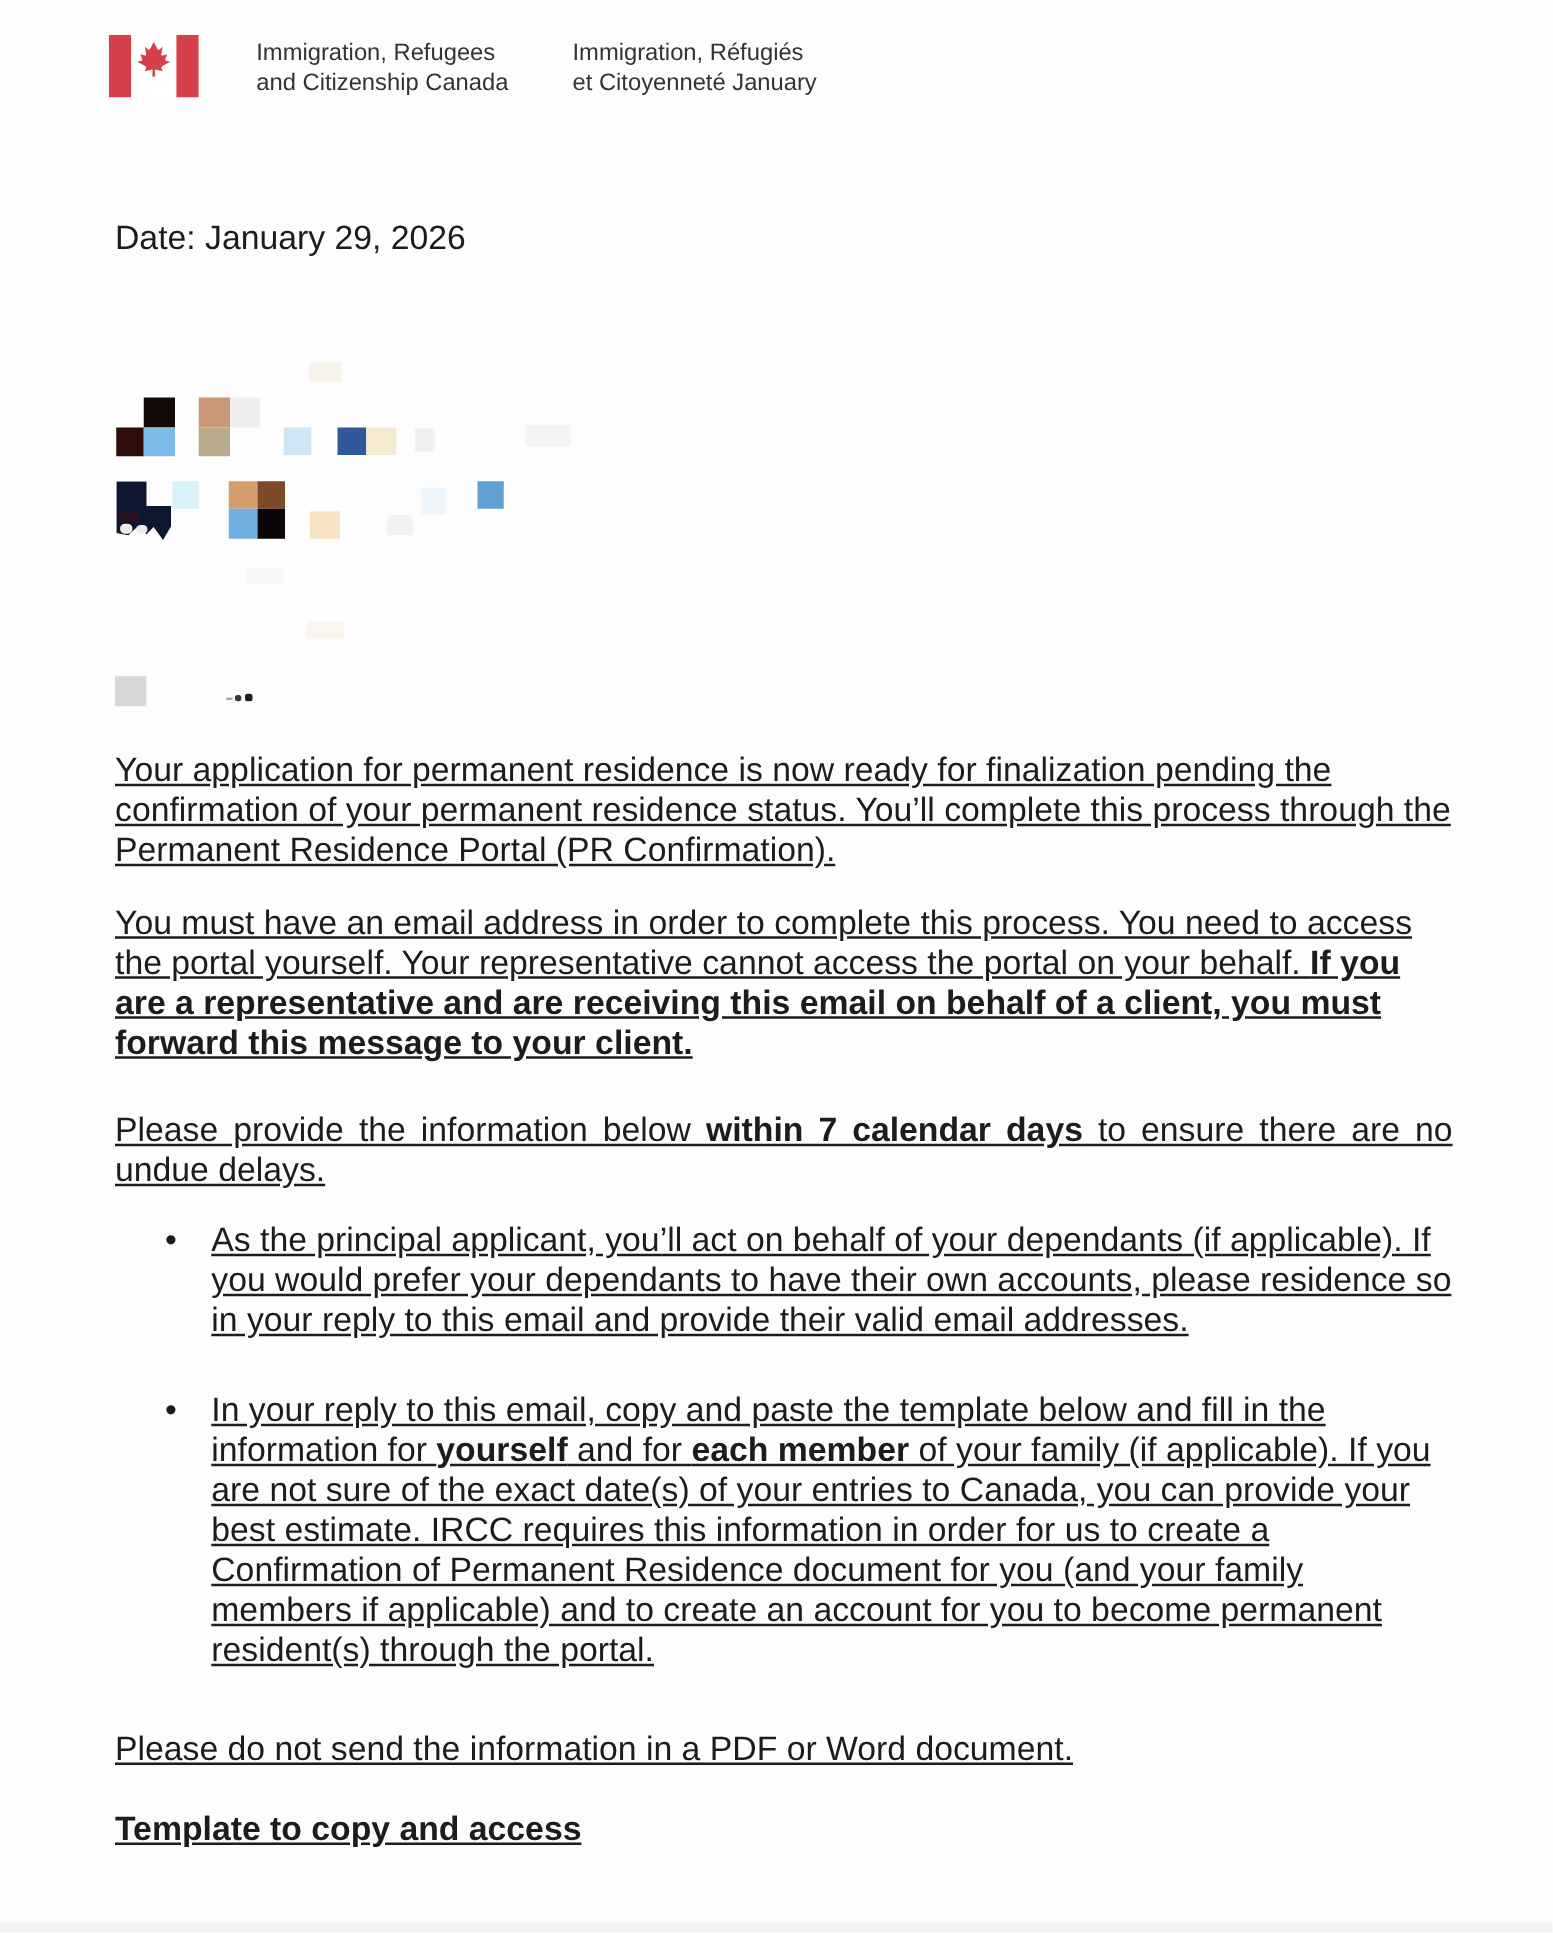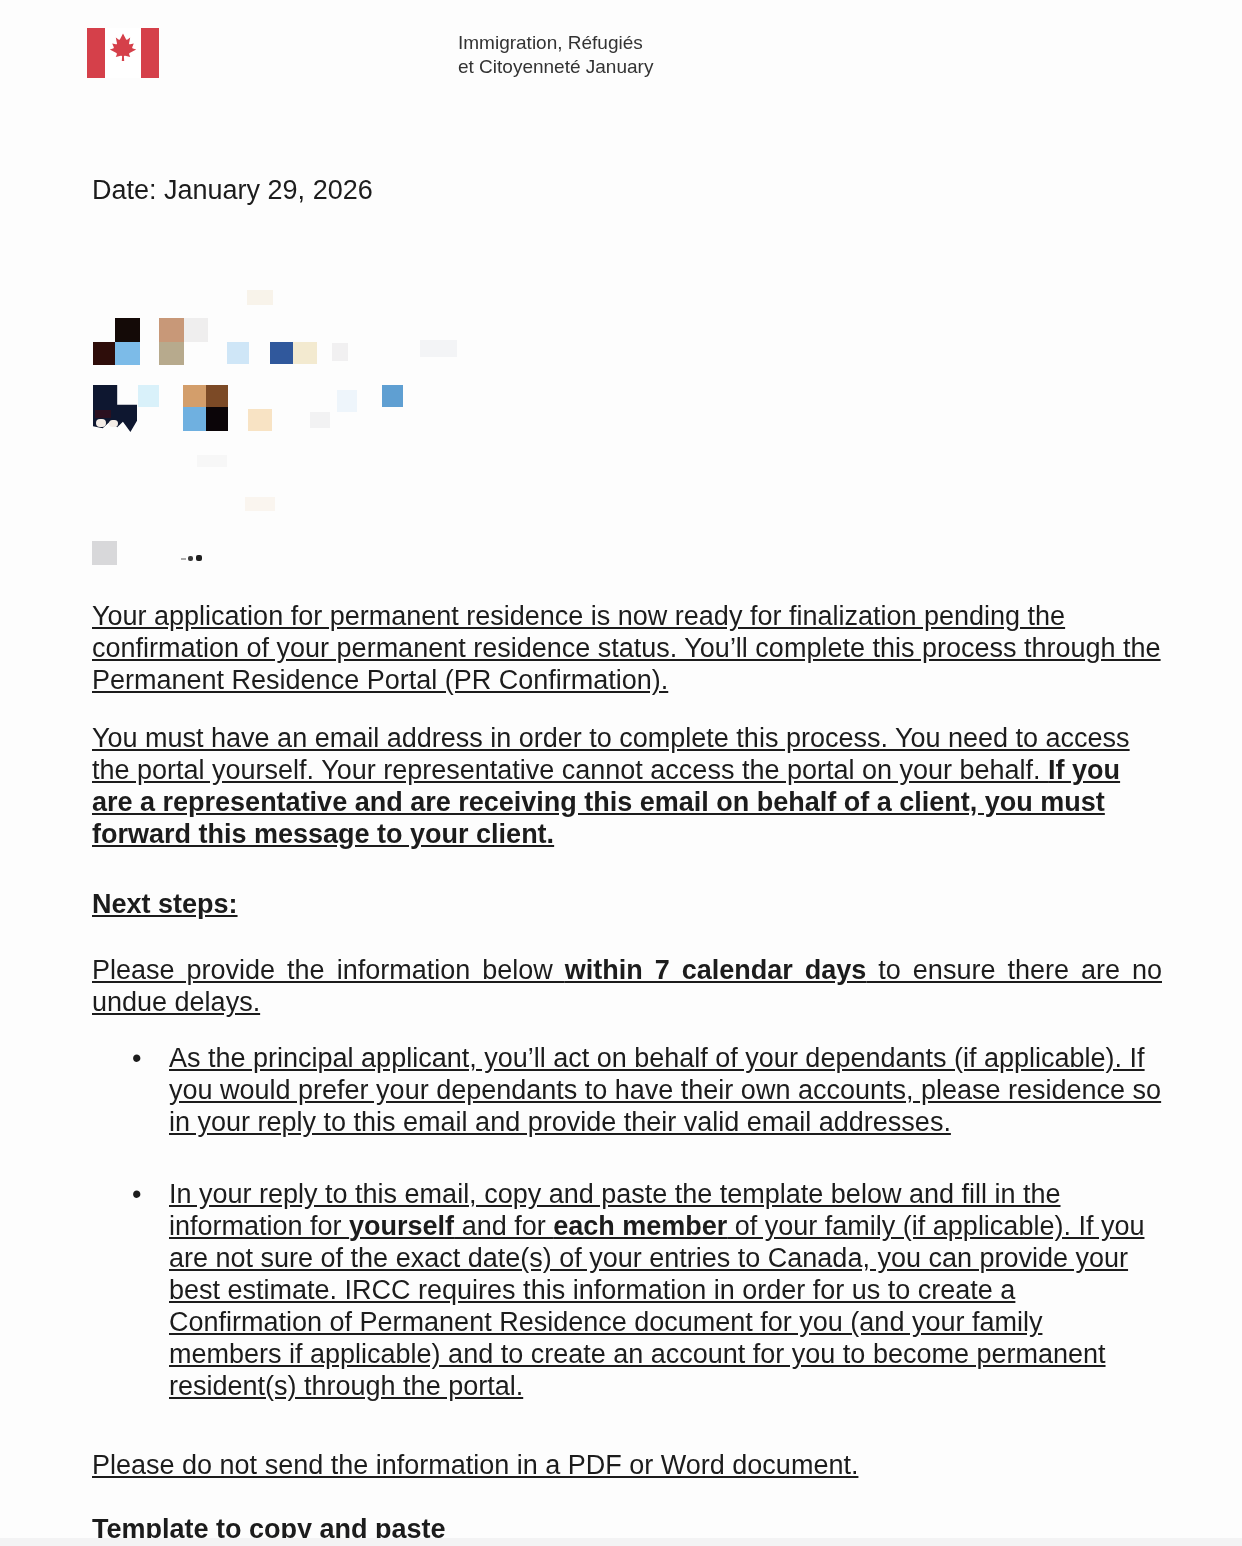--- a/index.html
+++ b/index.html
@@ -46,20 +46,24 @@
 
 <div class="header">
   <svg class="flag" viewBox="0 0 144 100" xmlns="http://www.w3.org/2000/svg">
     <rect x="0" y="0" width="36" height="100" fill="#d5404a"></rect>
     <rect x="108" y="0" width="36" height="100" fill="#d5404a"></rect>
     <rect x="36" y="0" width="72" height="100" fill="#ffffff"></rect>
     <g transform="translate(42,8) scale(0.60)">
       <path fill="#d5404a" d="M50 5 L40 24 Q38 27 35 25 L26 18 L30 38 Q30 42 26 41 L14 38 L19 50 Q21 54 17 55 L6 58 L28 70 Q31 72 29 76 L26 83 L43 79 Q47 78 47 82 L46 97 L54 97 L53 82 Q53 78 57 79 L74 83 L71 76 Q69 72 72 70 L94 58 L83 55 Q79 54 81 50 L86 38 L74 41 Q70 42 70 38 L74 18 L65 25 Q62 27 60 24 Z"></path>
     </g>
   </svg>
+  <div class="dept-col dept-en">
+    <div>Immigration, Refugees</div>
+    <div>and Citizenship Canada</div>
+  </div>
   <div class="dept-col dept-fr">
     <div>Immigration, Réfugiés</div>
     <div>et Citoyenneté January</div>
   </div>
 </div>
 
 <div class="date-line">Date: January 29, 2026</div>
 
 <div class="redaction-layer">
     <div class="px" style="left: 247px; top: 290px; width: 26px; height: 15px; background: rgb(248, 243, 234);"></div>
@@ -93,32 +97,31 @@
     <div class="px" style="left: 181px; top: 558px; width: 5px; height: 2px; background: rgb(170, 170, 170);"></div>
     <div class="px" style="left: 188px; top: 556px; width: 5px; height: 5px; background: rgb(58, 58, 58); border-radius: 2px;"></div>
     <div class="px" style="left: 196px; top: 555px; width: 6px; height: 6px; background: rgb(31, 31, 31); border-radius: 2px;"></div>
   </div>
 
 <div class="content">
   <p class="p1">Your application for permanent residence is now ready for finalization pending the confirmation of your permanent residence status. You’ll complete this process through the Permanent Residence Portal (PR Confirmation).</p>
 
   <p class="p2"><span>You must have an email address in order to complete this process. You need to access the portal yourself. Your representative cannot access the portal on your behalf. </span><strong>If you are a representative and are receiving this email on behalf of a client, you must forward this message to your client.</strong></p>
 
-  <p class="h-next">Next steps:</p>
 
   <p class="p-provide"><span>Please provide the information below </span><strong>within 7 calendar days</strong><span> to ensure there are no undue delays.</span></p>
 
   <div class="bullet-row b1">
     <span class="bullet-marker">•</span>
     <div class="bullet-text">As the principal applicant, you’ll act on behalf of your dependants (if applicable). If you would prefer your dependants to have their own accounts, please residence so in your reply to this email and provide their valid email addresses.</div>
   </div>
 
   <div class="bullet-row b2">
     <span class="bullet-marker">•</span>
     <div class="bullet-text"><span>In your reply to this email, copy and paste the template below and fill in the information for </span><strong>yourself</strong><span> and for </span><strong>each member</strong><span> of your family (if applicable). If you are not sure of the exact date(s) of your entries to Canada, you can provide your best estimate. IRCC requires this information in order for us to create a Confirmation of Permanent Residence document for you (and your family members if applicable) and to create an account for you to become permanent resident(s) through the portal.</span></div>
   </div>
 
   <p class="p-pdf">Please do not send the information in a PDF or Word document.</p>
 
-  <p class="h-template">Template to copy and paste</p>
+  <p class="h-template">Template to copy and access</p>
 </div>
 
 <div class="bottom-strip"></div>
 
 </body></html>

